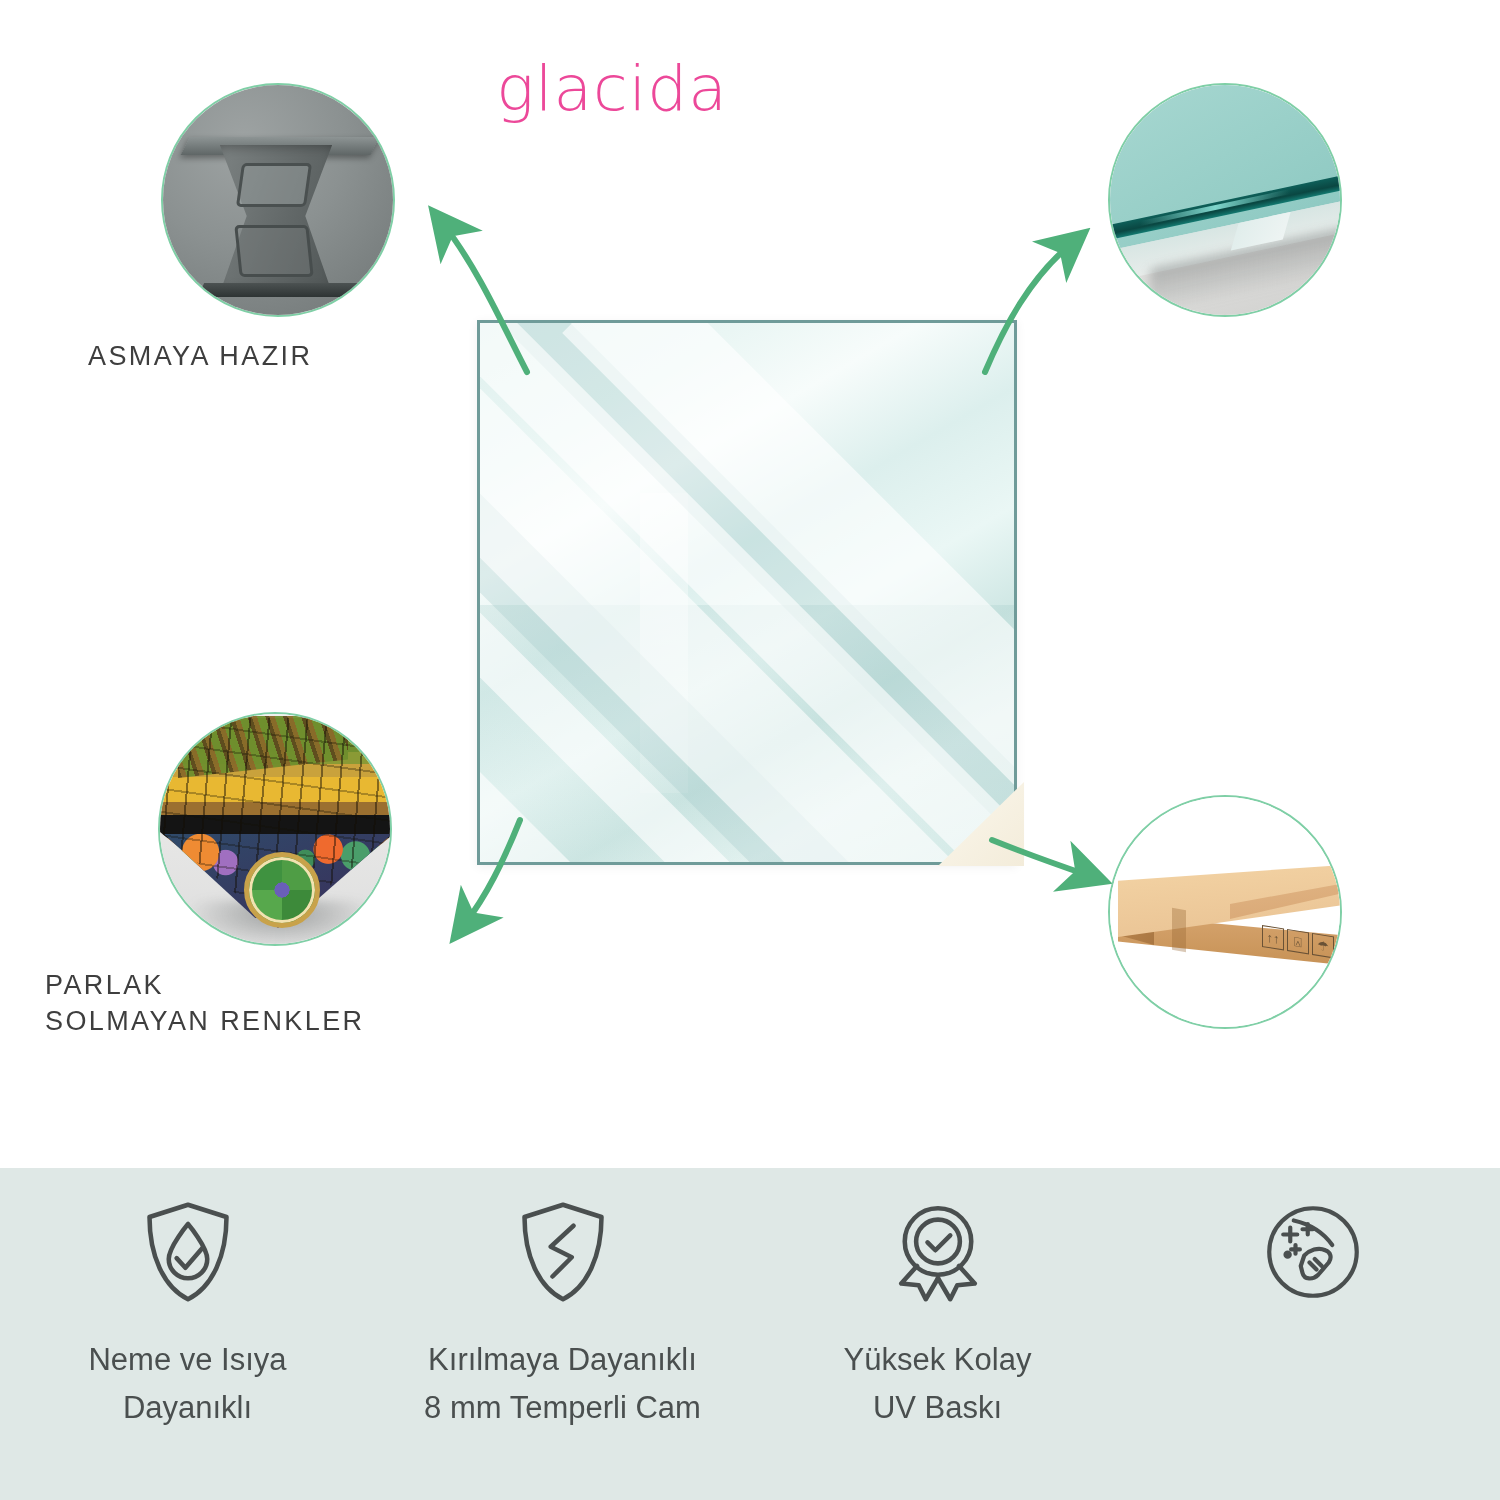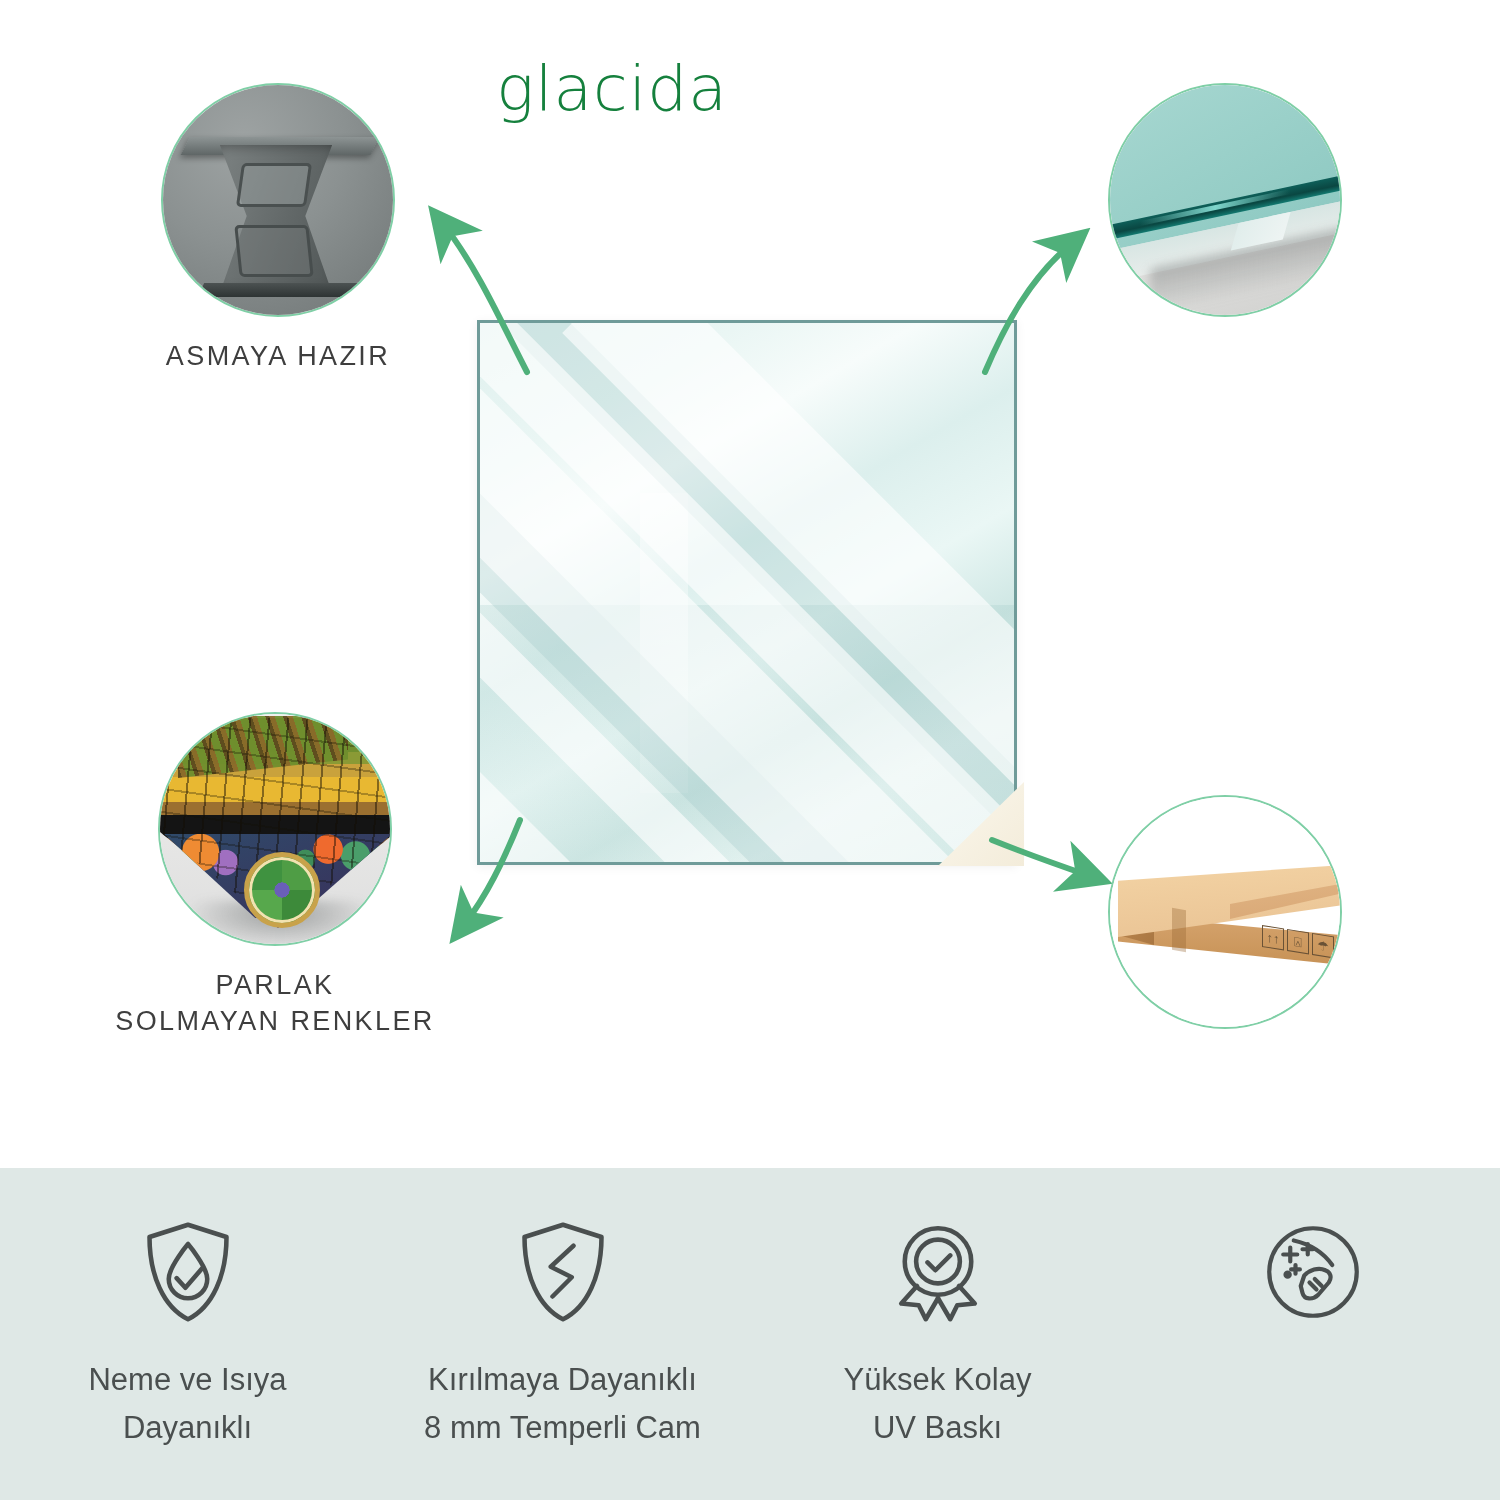--- a/index.html
+++ b/index.html
@@ -11,38 +11,37 @@
     overflow:hidden;
   }
 
   
   #brand-logo{
     position:absolute; top:52px; left:0; width:1224px;
     text-align:center;
     font-size:63px;
     font-weight:300;
     letter-spacing:1px;
-    color:#15803d;
+    color:#ec4899;
     font-family:"DejaVu Sans","Liberation Sans",sans-serif;
   }
 
   
   .feature-node{ position:absolute; }
   .circle-wrap{
     position:relative;
     width:234px; height:234px;
     border-radius:50%;
     border:2px solid #7fcfa6;
     overflow:hidden;
     background:#ffffff;
   }
   .circle-art{ position:absolute; inset:0; }
   .node-label{
     margin-top:22px;
-    text-align:center;
     font-size:27px;
     letter-spacing:2.4px;
     color:#3e3e3e;
     line-height:1.32;
     white-space:pre-line;
     font-weight:400;
   }
 
   
   #node-ready-to-hang { left:161px; top:83px; }
@@ -273,21 +272,21 @@
   }
 
   
   #arrows{ position:absolute; left:0; top:0; width:1500px; height:1500px; pointer-events:none; }
 
   
   #feature-bar{
     position:absolute; left:0; top:1168px; width:1500px; height:332px;
     background:#dfe8e6;
     display:flex; align-items:flex-start; justify-content:space-around;
-    padding-top:46px;
+    padding-top:26px;
   }
   .feature-item{ width:330px; text-align:center; }
   .feature-icon{ height:116px; display:flex; align-items:center; justify-content:center; }
   .feature-text{
     margin-top:26px;
     font-size:31px;
     color:#4a4f4f;
     line-height:1.55;
     white-space:pre-line;
     font-weight:400;

